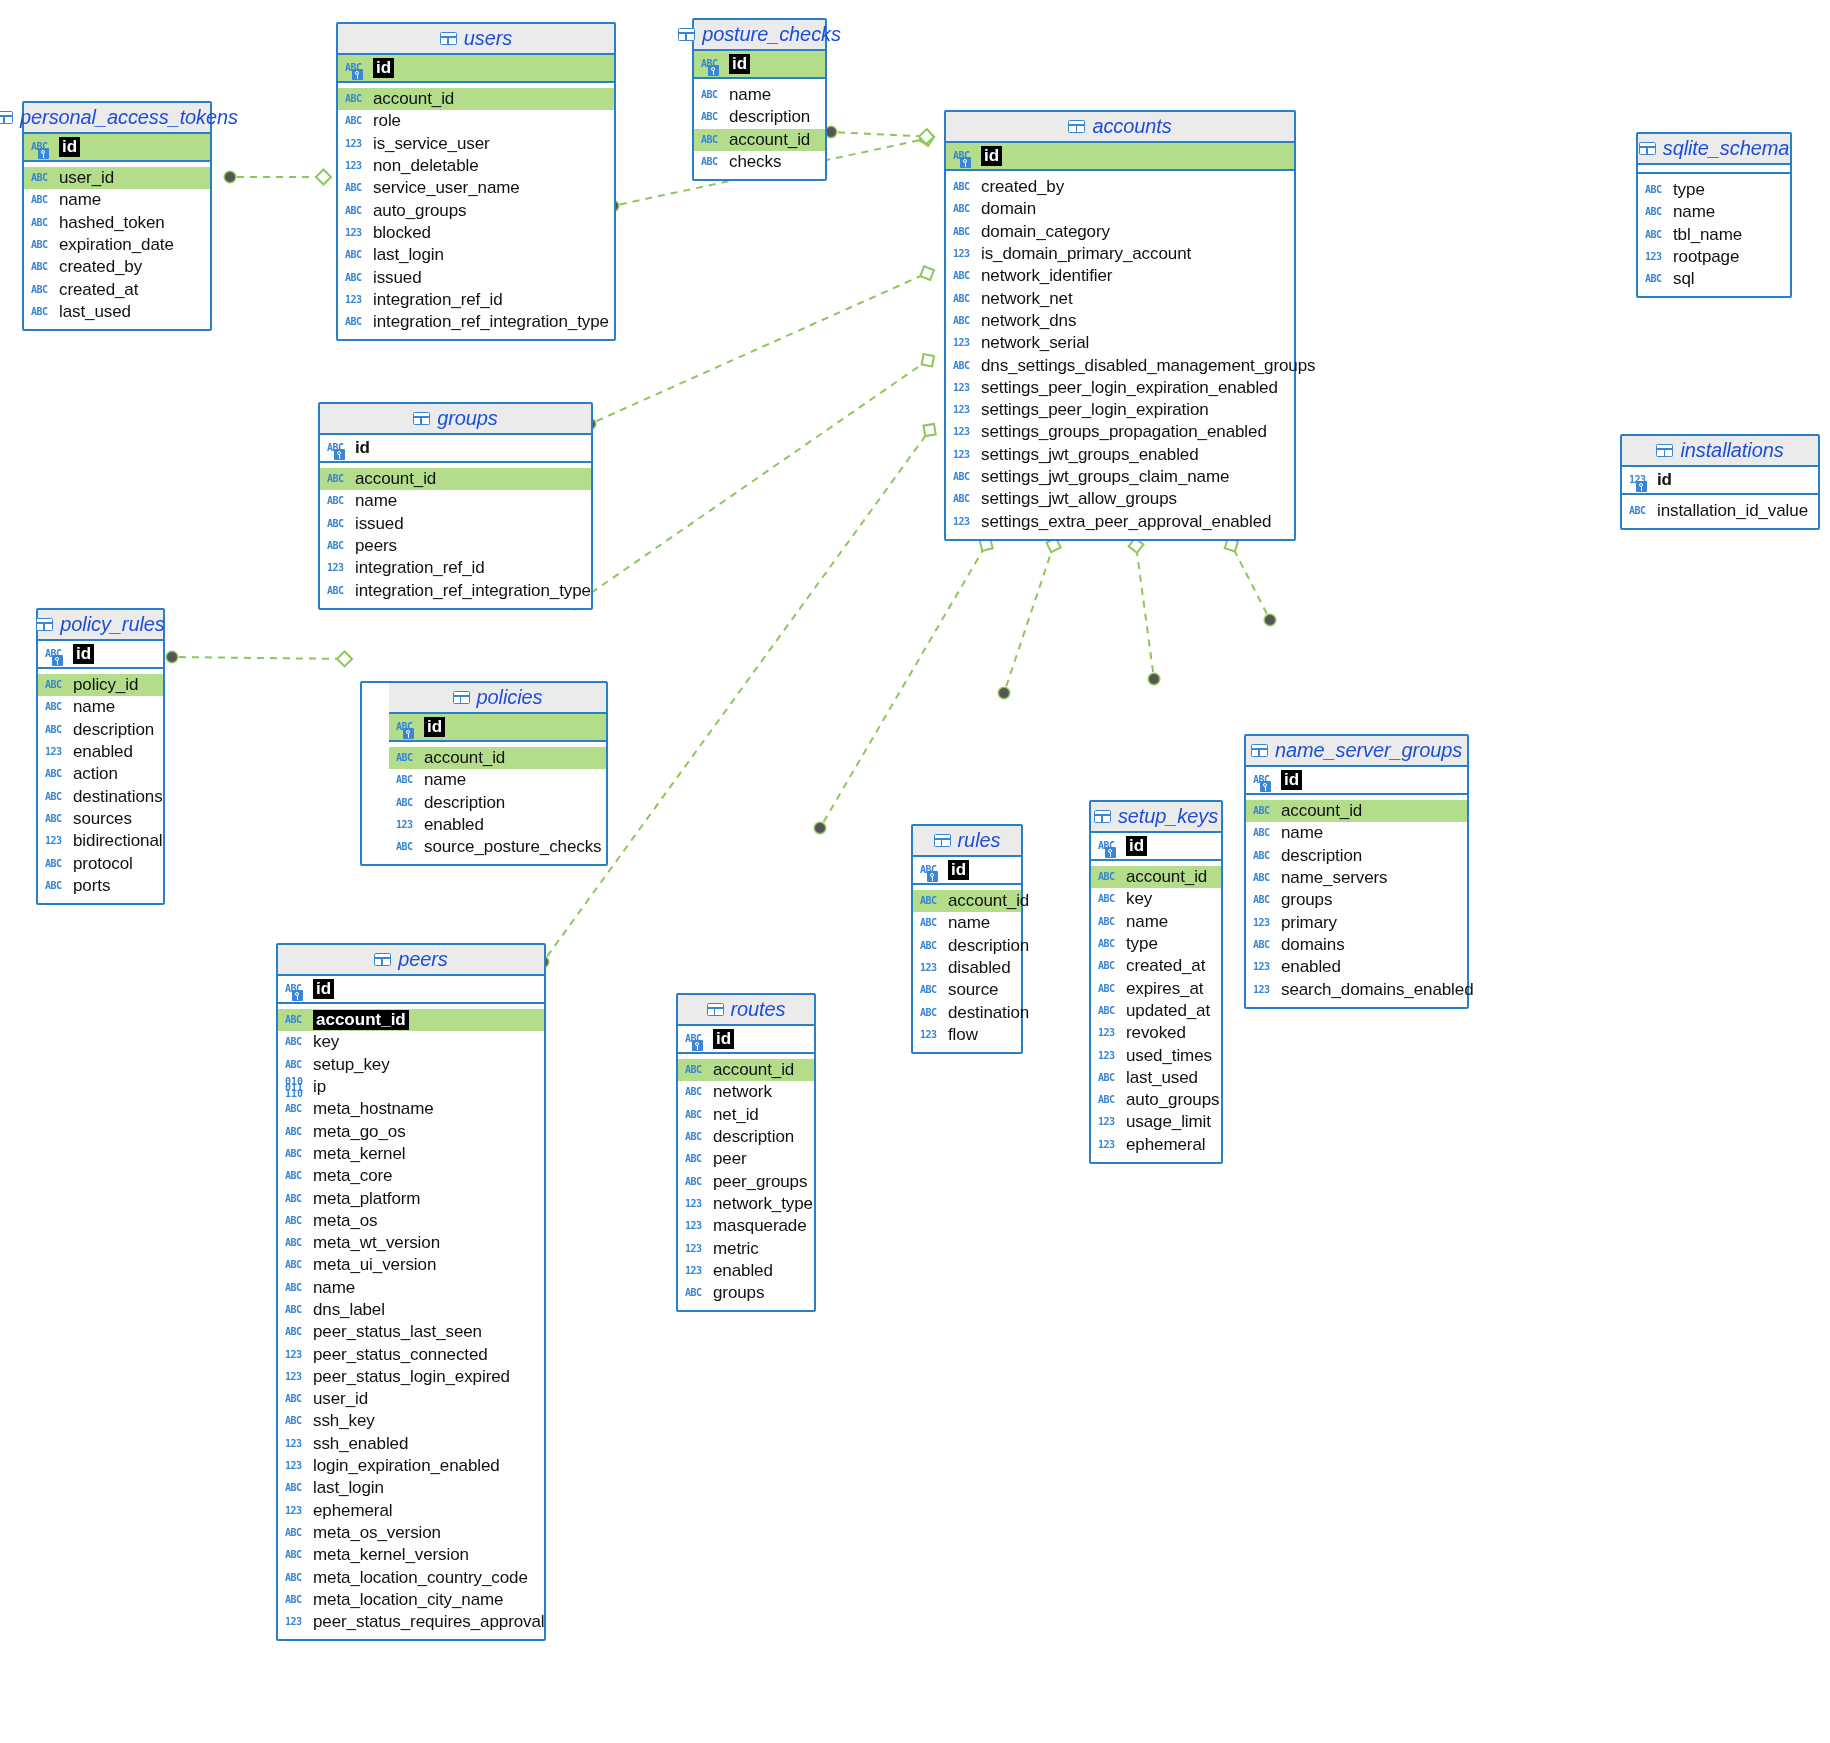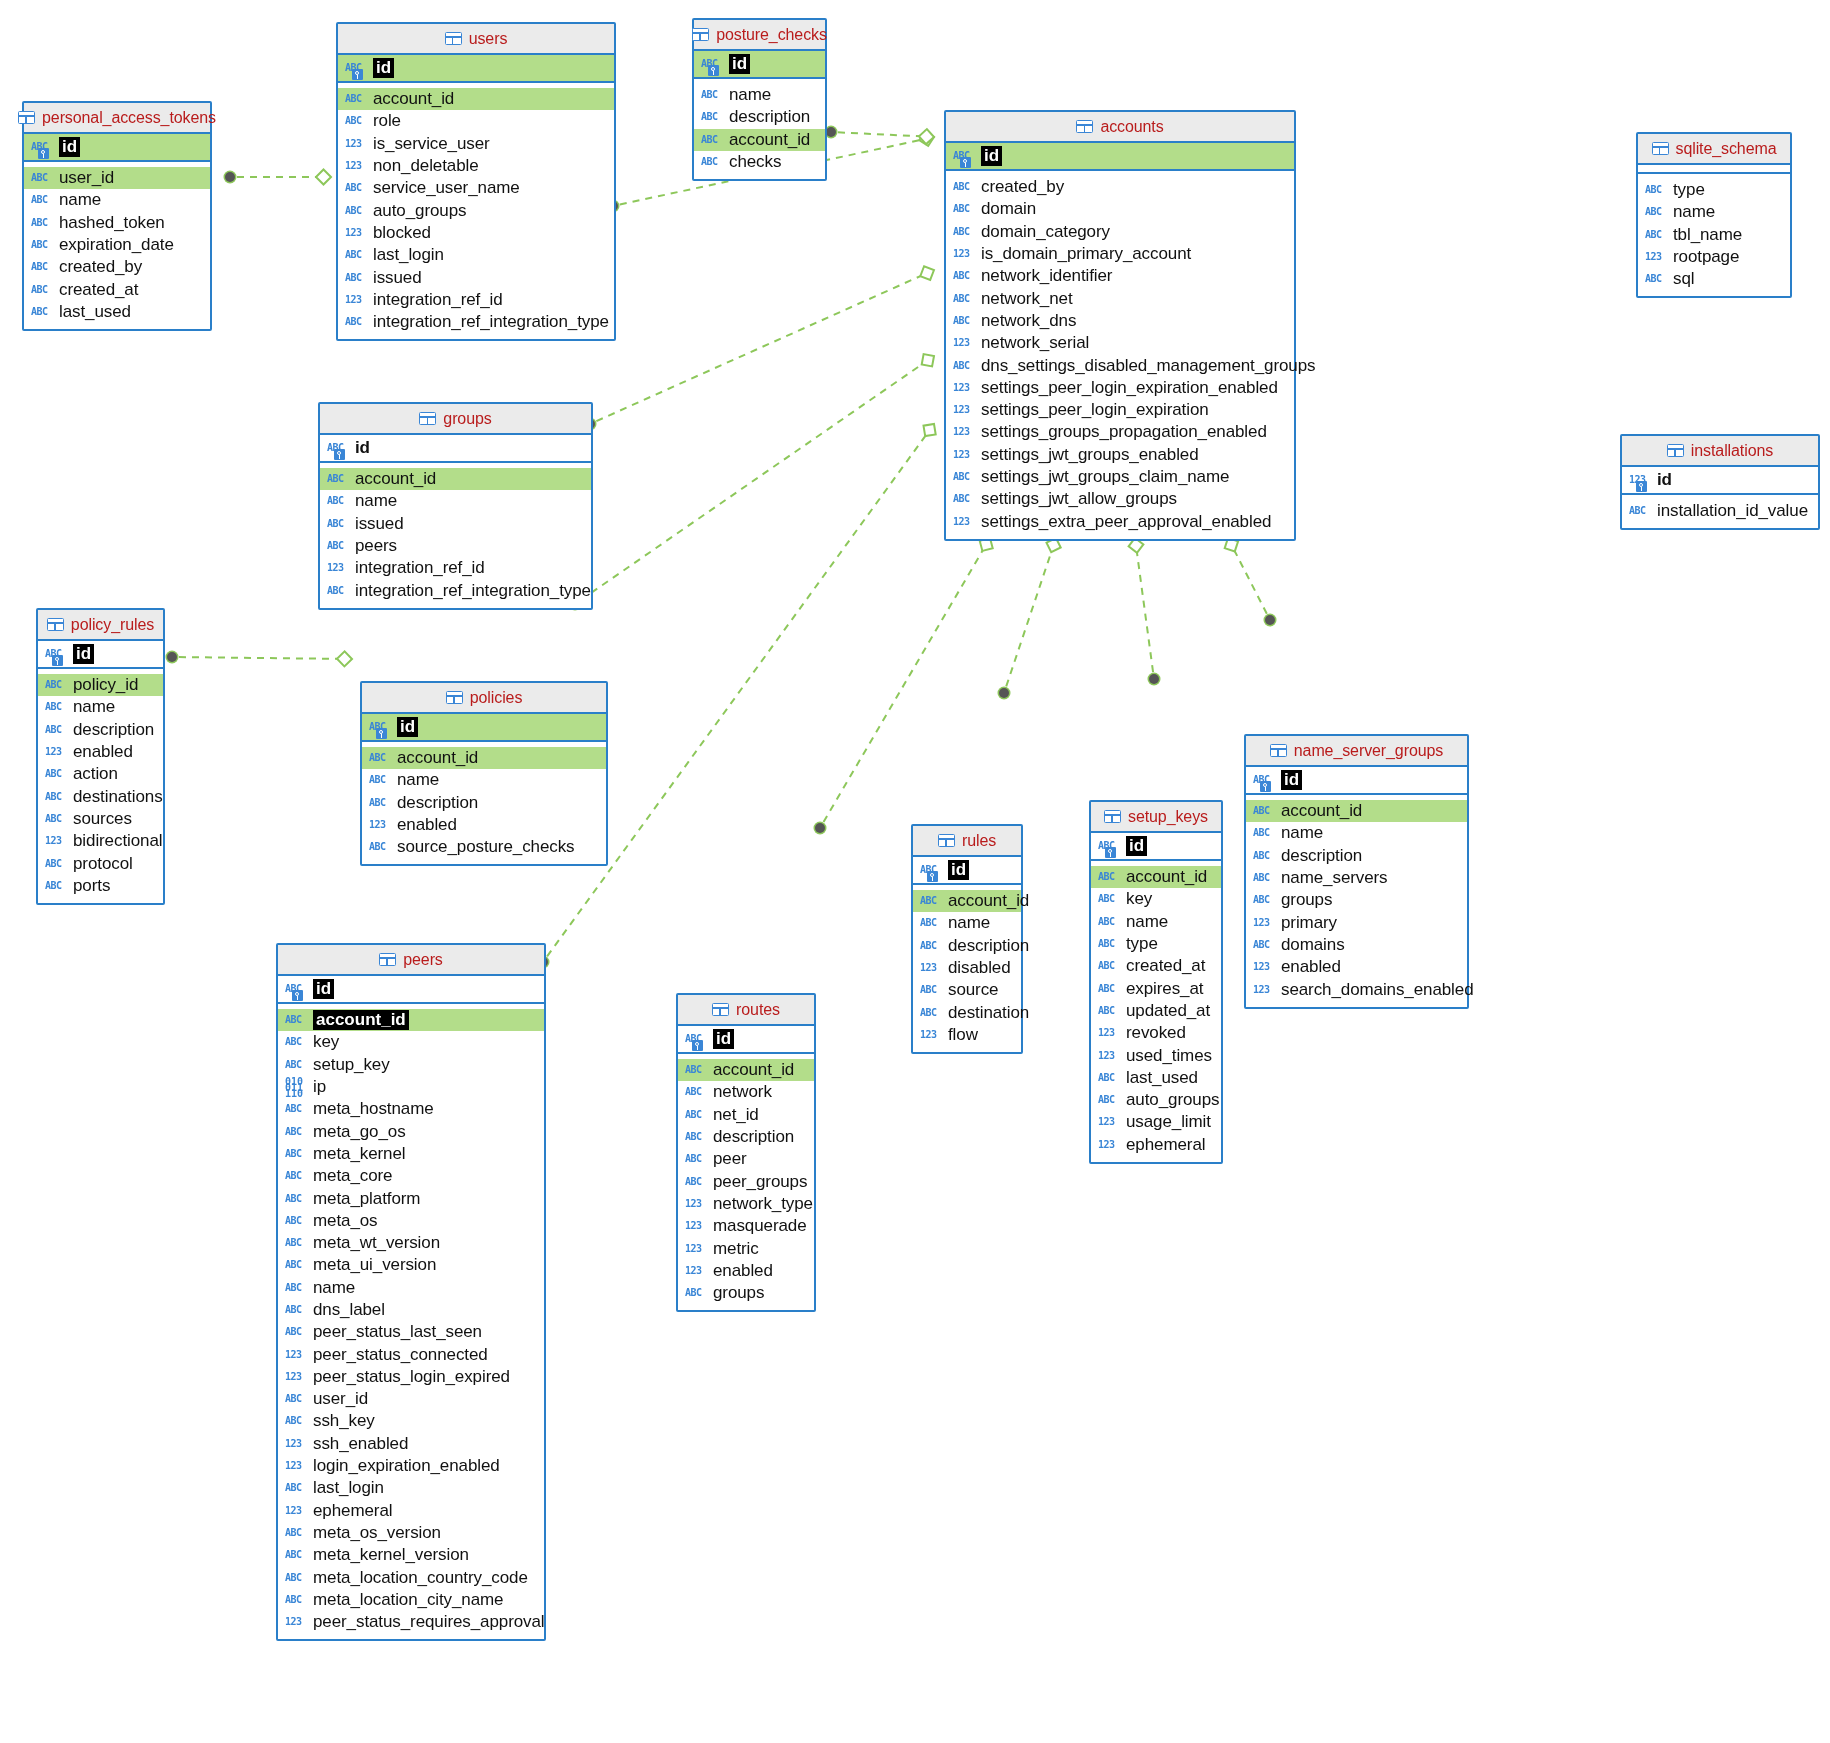--- a/index.html
+++ b/index.html
@@ -38,24 +38,25 @@
     background: #ebebeb;
     border-bottom: 2px solid #2a7fc9;
     height: 31px;
     display: flex;
     align-items: center;
     justify-content: center;
     gap: 7px;
     padding: 0 8px;
   }
   .tbl-title {
-    font-size: 16px;
-    color: #b91c1c;
+    font-size: 20px;
+    color: #1d4ed8;
     white-space: nowrap;
     letter-spacing: -0.1px;
+    font-style: italic;
   }
   .pk-band {
     box-sizing: border-box;
     border-bottom: 2px solid #2a7fc9;
     min-height: 28px;
     display: flex;
     align-items: center;
     padding: 2px 4px 2px 7px;
   }
   .pk-band.green { background: #b3dd8a; }
@@ -713,21 +714,21 @@
             <span class="col-name">protocol</span>
           </div>
           <div class="col">
             <span class="tico">
               <span class="lbl">ABC</span>
             </span>
             <span class="col-name">ports</span>
           </div>
         </div>
       </div>
-      <div class="tbl" style="left: 360px; top: 681px; width: 248px;">
+      <div class="tbl" style="left: 360px; top: 681px; width: 248px; padding-left: 27px;">
         <div class="tbl-head">
           <span class="grid-ico"></span>
           <span class="tbl-title">policies</span>
         </div>
         <div class="pk-band green">
           <span class="tico">
             <span class="lbl">ABC</span>
             <span class="keyb"></span>
           </span>
           <span class="col-name sel">id</span>

